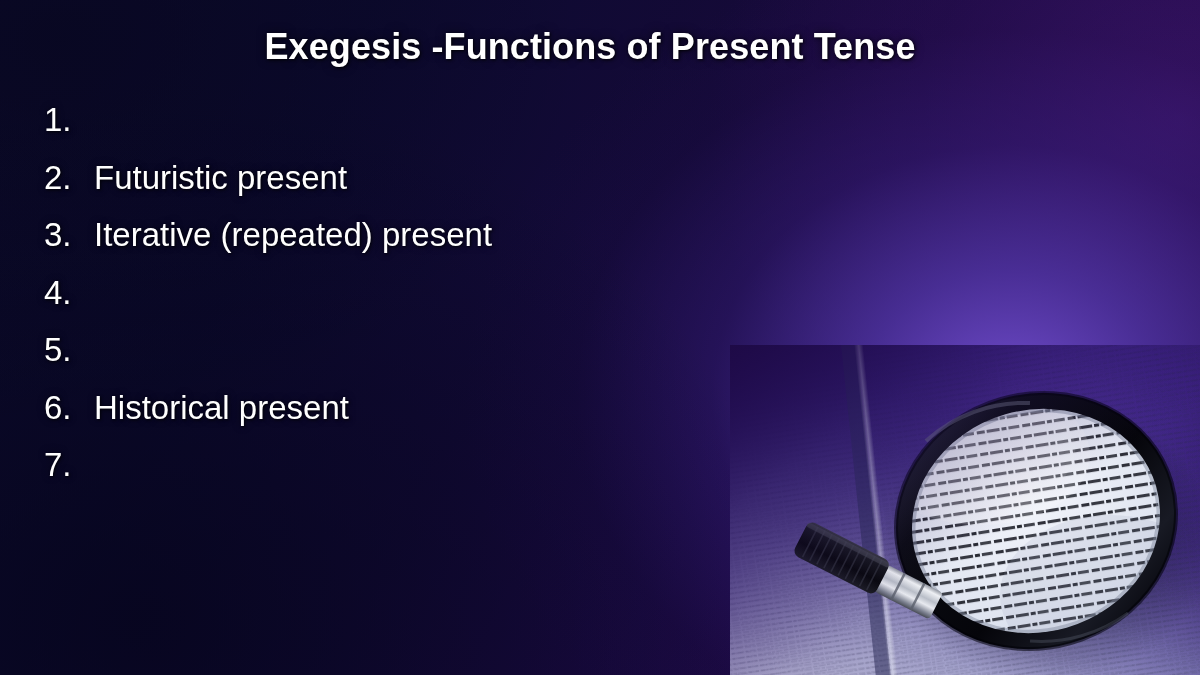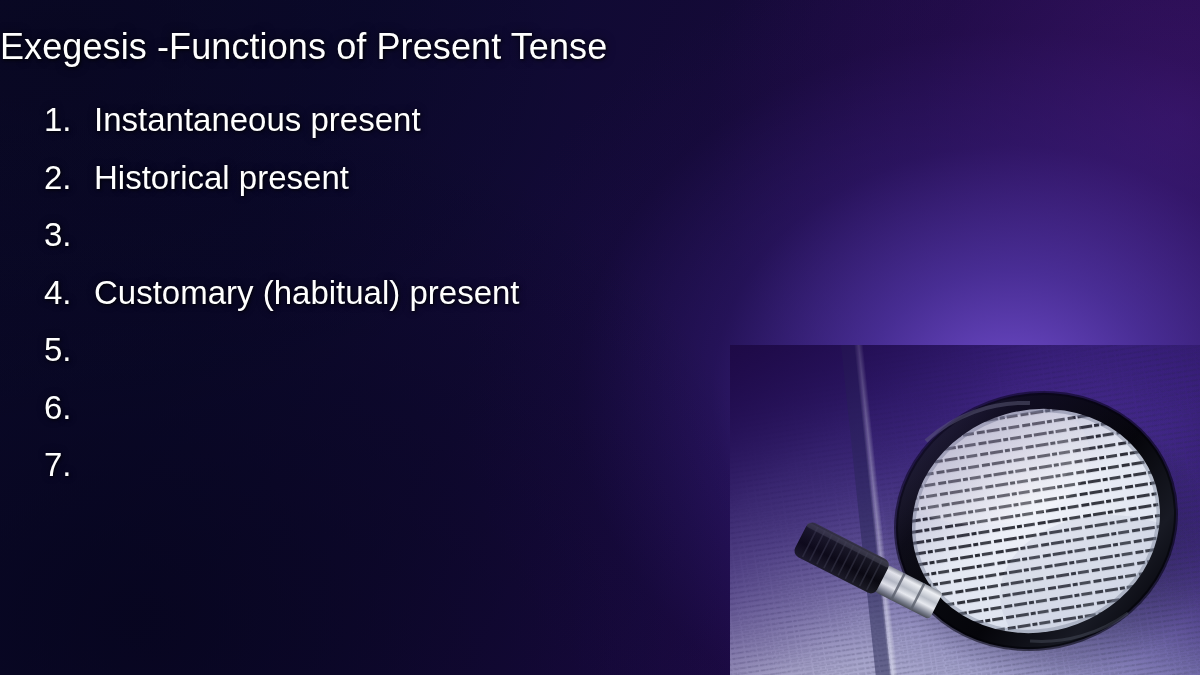--- a/index.html
+++ b/index.html
@@ -63,24 +63,24 @@
     height: 330px;
   }
   .photo svg { display: block; width: 100%; height: 100%; }
 
   
   .title {
     position: absolute;
     left: 0;
     top: 26px;
     width: 1180px;
-    text-align: left;
+    text-align: center;
     color: #ffffff;
     font-size: 36px;
-    font-weight: 400;
+    font-weight: 700;
     letter-spacing: 0.1px;
     text-shadow: 1px 1px 3px rgba(0,0,0,0.85), 0 0 10px rgba(0,0,0,0.55);
     white-space: nowrap;
   }
 
   .list {
     position: absolute;
     left: 44px;
     top: 101px;
     width: 760px;
@@ -276,37 +276,37 @@
         <rect x="0" y="0" width="470" height="330" fill="url(#meltEdge)"></rect>
       </g>
     </svg>
   </div>
 
   <div class="title">Exegesis -Functions of Present Tense</div>
 
   <div class="list">
     <div class="list-item">
       <span class="list-num">1.</span>
-      <span class="list-text">Instantaneous present</span>
     </div>
     <div class="list-item">
       <span class="list-num">2.</span>
+      <span class="list-text">Futuristic present</span>
+    </div>
+    <div class="list-item">
+      <span class="list-num">3.</span>
+      <span class="list-text">Iterative (repeated) present</span>
+    </div>
+    <div class="list-item">
+      <span class="list-num">4.</span>
+    </div>
+    <div class="list-item">
+      <span class="list-num">5.</span>
+    </div>
+    <div class="list-item">
+      <span class="list-num">6.</span>
       <span class="list-text">Historical present</span>
     </div>
     <div class="list-item">
-      <span class="list-num">3.</span>
-    </div>
-    <div class="list-item">
-      <span class="list-num">4.</span>
-      <span class="list-text">Customary (habitual) present</span>
-    </div>
-    <div class="list-item">
-      <span class="list-num">5.</span>
-    </div>
-    <div class="list-item">
-      <span class="list-num">6.</span>
-    </div>
-    <div class="list-item">
       <span class="list-num">7.</span>
     </div>
   </div>
 
 </div>
 
 </body></html>

